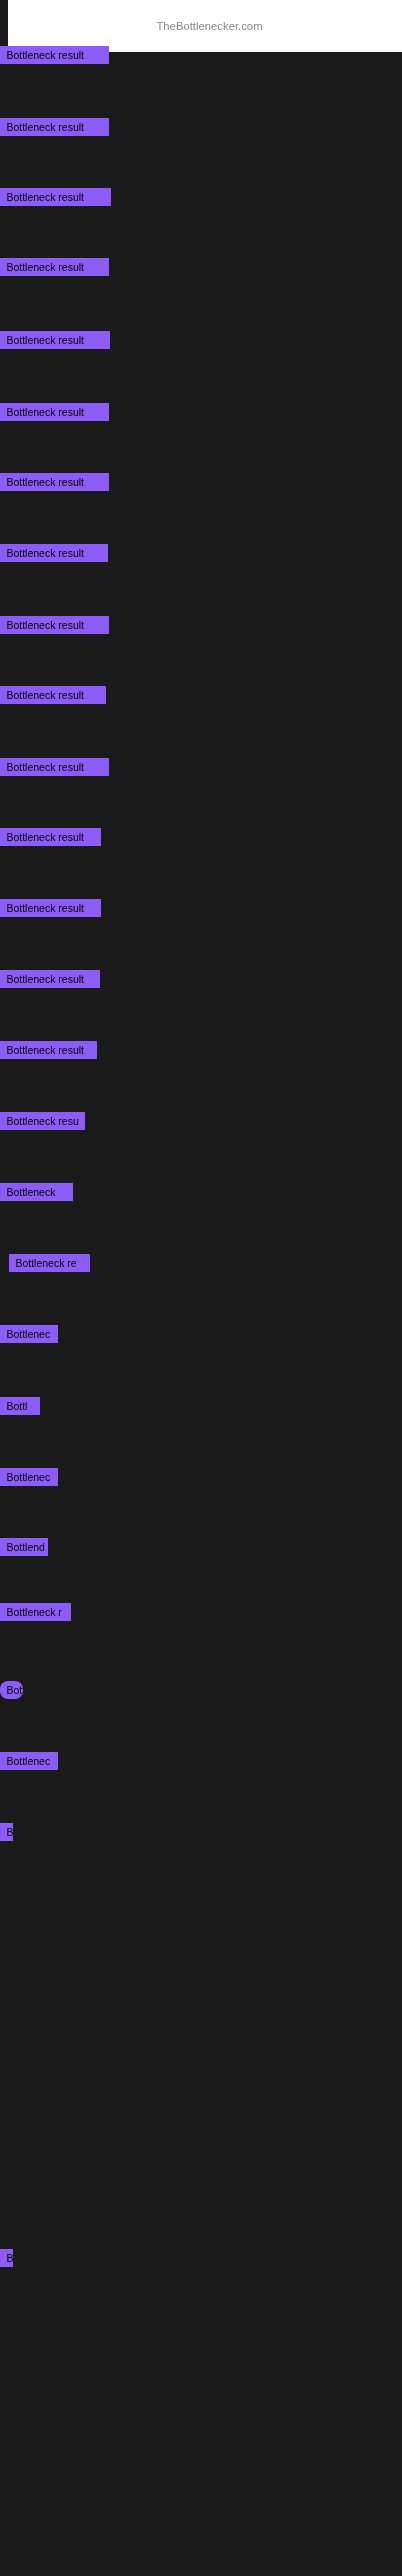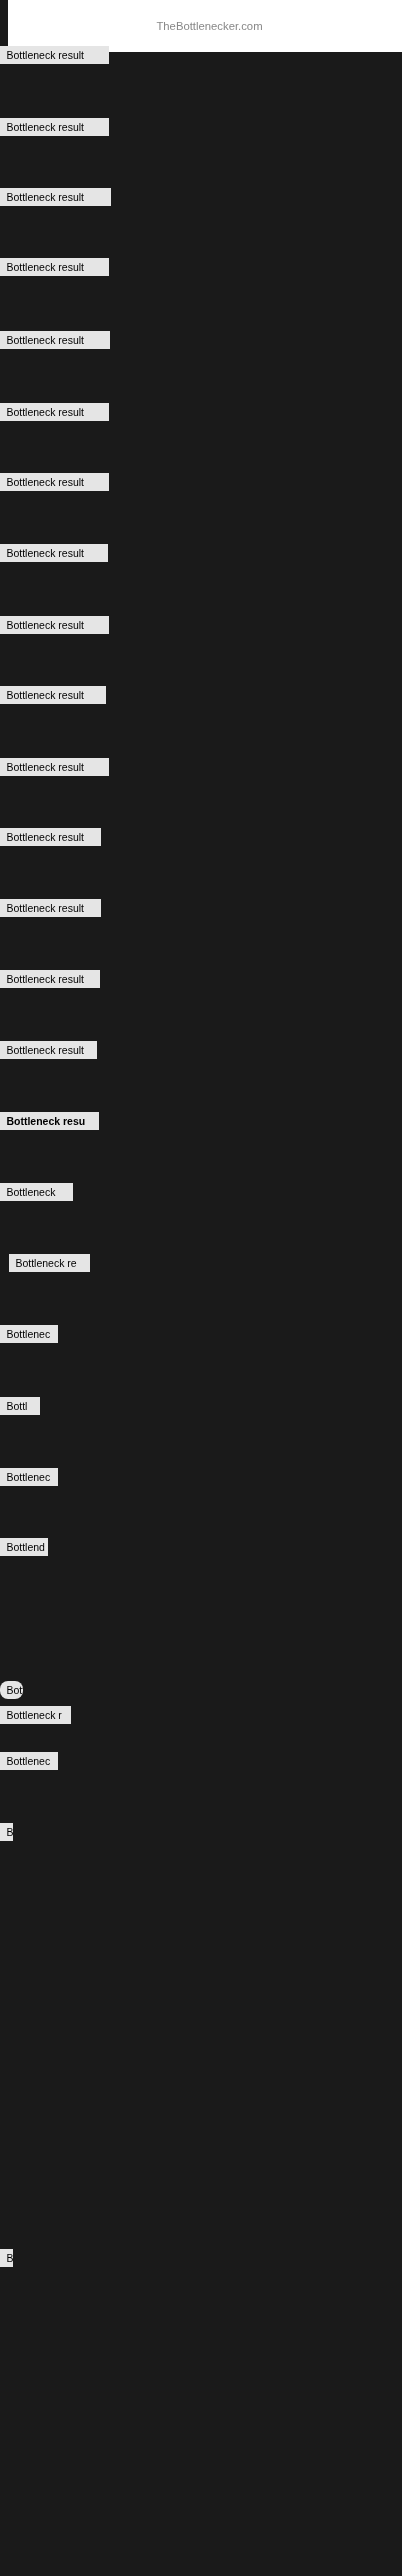--- a/index.html
+++ b/index.html
@@ -25,21 +25,21 @@
       text-align: center;
       color: #888;
       font-size: 11.3px;
       padding: 20px 0;
       background: #ffffff;
     }
 
     .bottleneck-btn {
       position: absolute;
       left: 0;
-      background-color: #e5e5e5;
+      background-color: #8b5cf6;
       color: #000;
       font-size: 10.5px;
       font-weight: normal;
       padding: 3.2px 6.4px;
       border: none;
       cursor: pointer;
       white-space: nowrap;
       overflow: hidden;
       display: inline-block;
     }
@@ -58,26 +58,26 @@
     <div class="bottleneck-btn" style="top: 403px; width: 109px;">Bottleneck result</div>
     <div class="bottleneck-btn" style="top: 473px; width: 109px;">Bottleneck result</div>
     <div class="bottleneck-btn" style="top: 544px; width: 108px;">Bottleneck result</div>
     <div class="bottleneck-btn" style="top: 616px; width: 109px;">Bottleneck result</div>
     <div class="bottleneck-btn" style="top: 686px; width: 106px;">Bottleneck result</div>
     <div class="bottleneck-btn" style="top: 758px; width: 109px;">Bottleneck result</div>
     <div class="bottleneck-btn" style="top: 828px; width: 101px;">Bottleneck result</div>
     <div class="bottleneck-btn" style="top: 899px; width: 101px;">Bottleneck result</div>
     <div class="bottleneck-btn" style="top: 970px; width: 100px;">Bottleneck result</div>
     <div class="bottleneck-btn" style="top: 1041px; width: 97px;">Bottleneck result</div>
-    <div class="bottleneck-btn" style="top: 1112px; width: 99px; font-weight: bold;">Bottleneck resu</div>
+    <div class="bottleneck-btn" style="top: 1112px; width: 85px;">Bottleneck resu</div>
     <div class="bottleneck-btn" style="top: 1183px; width: 73px;">Bottleneck</div>
     <div class="bottleneck-btn" style="top: 1254px; width: 81px; margin-left: 9px;">Bottleneck re</div>
     <div class="bottleneck-btn" style="top: 1325px; width: 58px;">Bottlenec</div>
     <div class="bottleneck-btn" style="top: 1397px; width: 40px;">Bottl</div>
     <div class="bottleneck-btn" style="top: 1468px; width: 58px;">Bottlenec</div>
     <div class="bottleneck-btn" style="top: 1538px; width: 48px;">Bottlend</div>
-    <div class="bottleneck-btn" style="top: 1706px; width: 71px;">Bottleneck r</div>
+    <div class="bottleneck-btn" style="top: 1603px; width: 71px;">Bottleneck r</div>
     <div class="bottleneck-btn" style="top: 1681px; width: 23px; border-radius: 8px;">Bottl</div>
     <div class="bottleneck-btn" style="top: 1752px; width: 58px;">Bottlenec</div>
     <div class="bottleneck-btn" style="top: 1823px; width: 13px;">B</div>
     <div class="bottleneck-btn" style="top: 2249px; width: 13px;">B</div>
   </div>
 
 
 </body></html>

